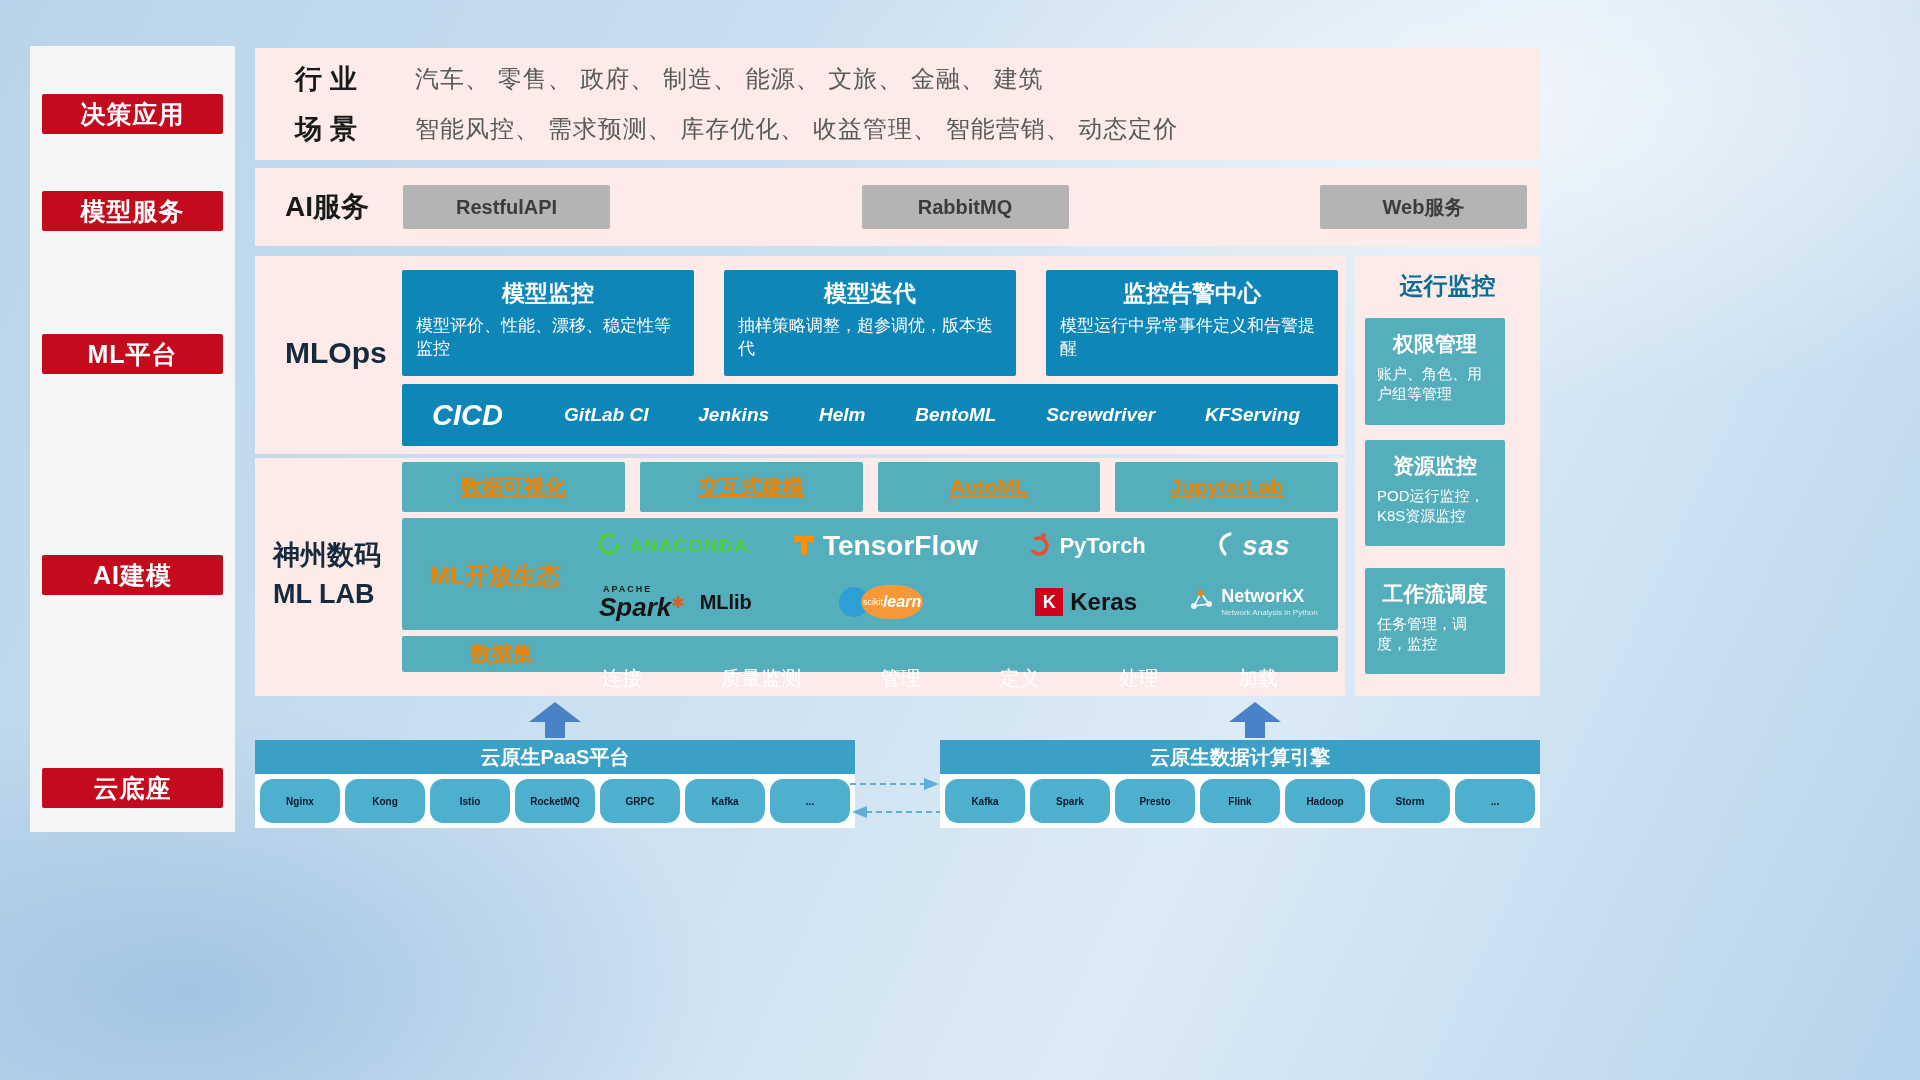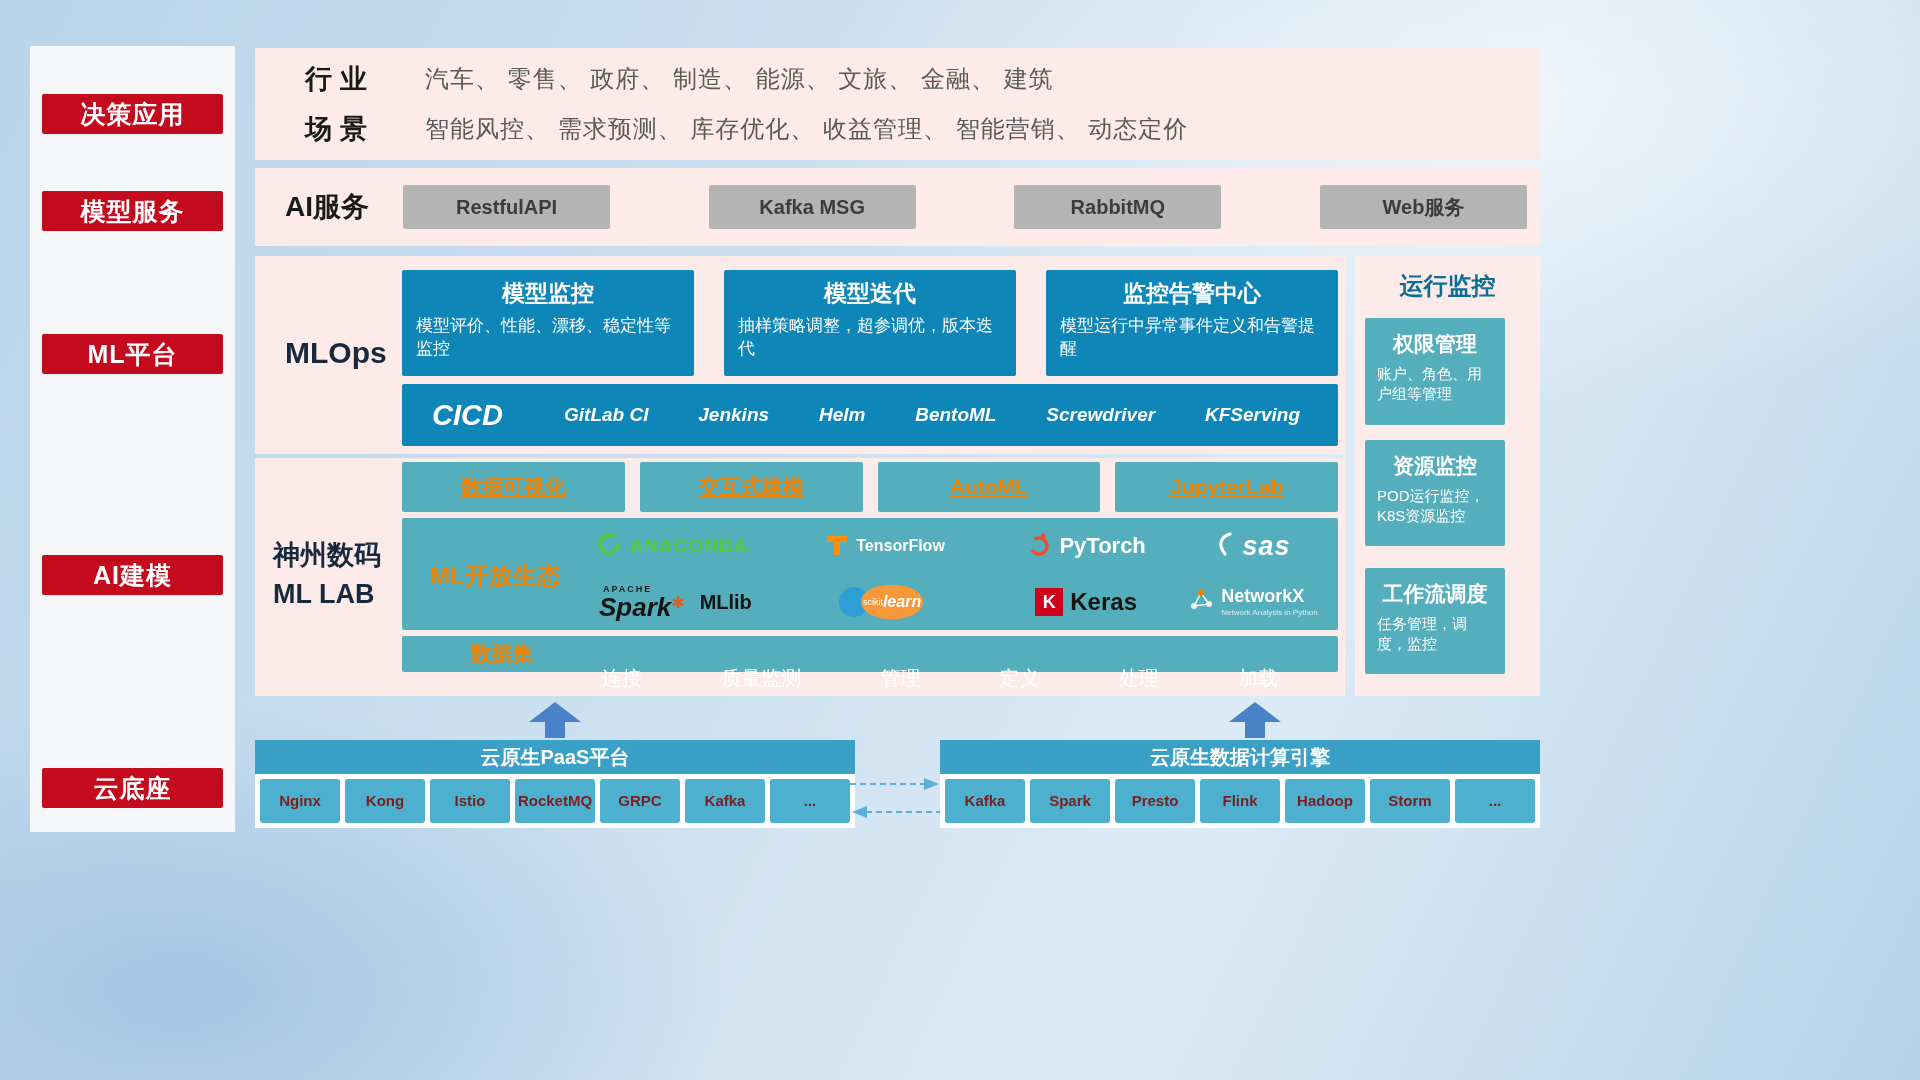--- a/index.html
+++ b/index.html
@@ -23,21 +23,21 @@
   .red-btn:nth-of-type(1){ top:48px; }
   .red-btn:nth-of-type(2){ top:145px; }
   .red-btn:nth-of-type(3){ top:288px; }
   .red-btn:nth-of-type(4){ top:509px; }
   .red-btn:nth-of-type(5){ top:722px; }
 
   
   .band { position:absolute; background:#fcebe8; }
   .band1 { left:255px; top:48px; width:1285px; height:112px; display:flex; flex-direction:column; justify-content:space-evenly; padding-left:40px; }
   .b1row { display:flex; align-items:center; }
-  .b1label { width:120px; font-size:27px; font-weight:bold; color:#1a1a1a; letter-spacing:8px;margin-left:10px; }
+  .b1label { width:120px; font-size:27px; font-weight:bold; color:#1a1a1a; letter-spacing:8px; }
   .b1text { font-size:24px; color:#595959; letter-spacing:1px; }
 
   .band2 { left:255px; top:168px; width:1285px; height:78px; display:flex; align-items:center; }
   .b2label { width:148px; padding-left:30px; font-size:28px; font-weight:bold; color:#1a1a1a; }
   .b2btns { flex:1; display:flex; justify-content:space-between; padding-right:13px; }
   .gray-btn { width:207px; height:44px; background:#b4b4b4; color:#3c3c3c; font-size:20px; font-weight:bold;
     display:flex; align-items:center; justify-content:center; border-radius:2px; }
 
   .band3 { left:255px; top:256px; width:1090px; height:198px; }
   .b3label { position:absolute; left:30px; top:80px; font-size:30px; font-weight:bold; color:#16293d; }
@@ -56,21 +56,21 @@
   .b4btns { position:absolute; left:147px; top:4px; width:936px; height:50px; display:flex; gap:15px; }
   .teal-chip { flex:1; background:#54aebc; color:#f08300; font-size:21px; font-weight:bold;
     display:flex; align-items:center; justify-content:center; border-radius:2px;text-decoration:underline; }
   .ecobox { position:absolute; left:147px; top:60px; width:936px; height:112px; background:#54aebc; border-radius:2px; }
   .eco-label { position:absolute; left:28px; top:42px; font-size:24px; font-weight:bold; color:#f08300; }
   .logo-grid { position:absolute; left:175px; top:0; right:8px; height:100%;
     display:grid; grid-template-columns:1.15fr 1.3fr 1.05fr 0.9fr; grid-template-rows:1fr 1fr; align-items:center; }
   .logo { display:flex; align-items:center; gap:7px; justify-content:center; }
   .lg-anaconda-text { color:#4ecf3a; font-size:19px; font-weight:bold; letter-spacing:1px; }
   .lg-white { color:#fff; font-weight:bold; }
-  .lg-tf-text { font-size:16px; }
+  .lg-tf-text { font-size:28px; }
   .lg-pt-text { font-size:22px; }
   .lg-sas-text { font-size:27px; font-style:italic; letter-spacing:1px; }
   .spark-col { display:flex; flex-direction:column; align-items:flex-start; line-height:1; }
   .apache-txt { font-size:9px; letter-spacing:2px; color:#1d1d1d; font-weight:bold; margin-left:4px; }
   .spark-word { font-size:26px; font-weight:bold; font-style:italic; color:#141414; position:relative; }
   .spark-star { font-size:16px; color:#e25a1c; font-style:normal; position:relative; top:-8px; }
   .mllib { font-size:20px; font-weight:bold; color:#141414; margin-left:8px; }
   .sk-wrap { position:relative; width:92px; height:36px; }
   .sk-blue { position:absolute; left:0; top:3px; width:30px; height:30px; border-radius:50%; background:#2e9fd4; }
   .sk-orange { position:absolute; left:22px; top:1px; width:62px; height:34px; border-radius:50% / 55%; background:#f89939;
@@ -99,21 +99,21 @@
   .mon-card-title { text-align:center; font-size:21px; font-weight:bold; margin-top:12px; }
   .mon-card-desc { font-size:15px; line-height:1.35; padding:6px 12px 0 12px; }
 
   
   .bottom { position:absolute; top:740px; width:600px; }
   .bottom-left { left:255px; }
   .bottom-right { left:940px; }
   .bot-header { height:34px; background:#3aa0c6; color:#fff; font-size:20px; font-weight:bold;
     display:flex; align-items:center; justify-content:center; }
   .bot-btns { margin-top:0; background:#ffffff; padding:5px; display:flex; gap:5px; height:54px; }
-  .bot-btn { flex:1; background:#4db0ce; color:#7f1d1d; font-size:15px; font-weight:bold; border-radius:3px;
+  .bot-btn { flex:1; background:#4db0ce; color:#0f172a; font-size:10px; font-weight:bold; border-radius:13px;
     display:flex; align-items:center; justify-content:center; text-align:center; line-height:1.1; padding:2px; }
 
   
   .up-arrow { position:absolute; width:52px; height:36px; top:702px; }
   .up-arrow .tri { width:0; height:0; border-left:26px solid transparent; border-right:26px solid transparent; border-bottom:20px solid #4a82c8; }
   .up-arrow .stem { width:20px; height:16px; background:#4a82c8; margin:0 auto; }
   .arrow-left-pos { left:529px; }
   .arrow-right-pos { left:1229px; }
   .dashed-arrows { position:absolute; left:848px; top:768px; }
 </style>
@@ -138,21 +138,20 @@
     <div class="b1row">
       <span class="b1label">场景</span>
       <span class="b1text">智能风控、 需求预测、 库存优化、 收益管理、 智能营销、 动态定价</span>
     </div>
   </div>
 
   <div class="band band2">
     <div class="b2label">AI服务</div>
     <div class="b2btns">
       <div class="gray-btn">RestfulAPI</div>
-      <div class="gray-btn">Kafka MSG</div>
       <div class="gray-btn">RabbitMQ</div>
       <div class="gray-btn">Web服务</div>
     </div>
   </div>
 
   <div class="band band3">
     <div class="b3label">MLOps</div>
     <div class="cards">
       <div class="mcard">
         <div class="mcard-title">模型监控</div>

